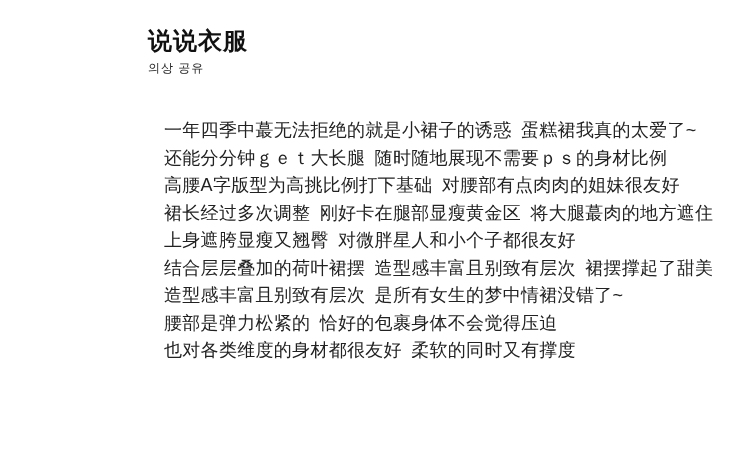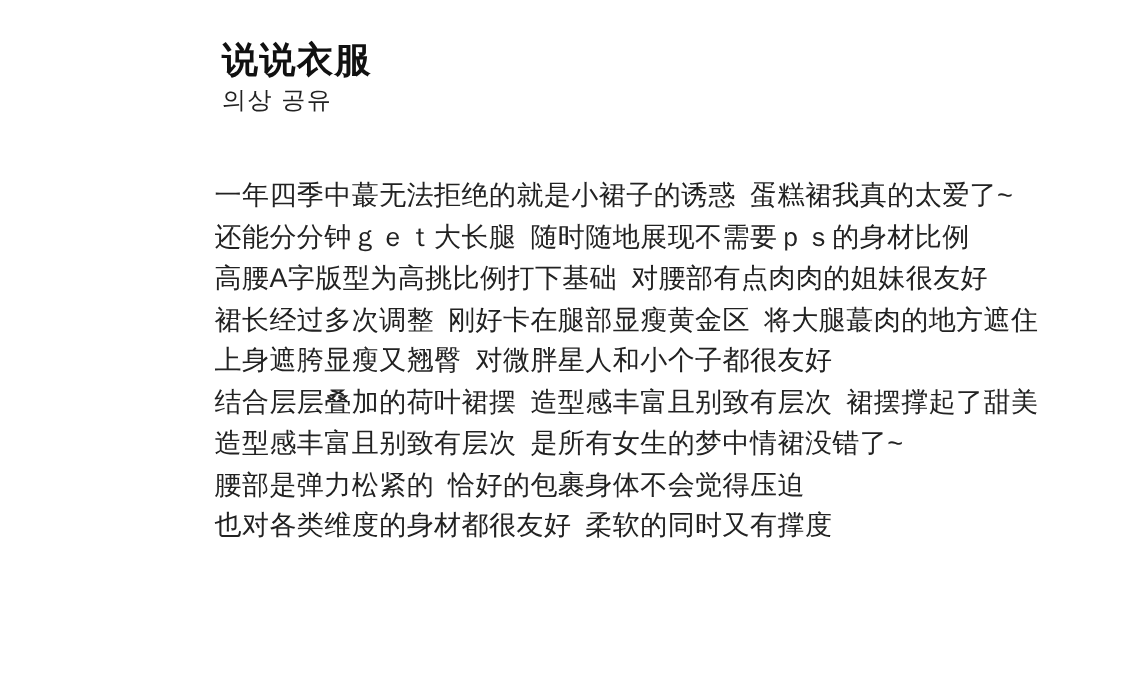--- a/index.html
+++ b/index.html
@@ -24,29 +24,29 @@
   }
   .title {
     font-size: 24px;
     line-height: 30px;
     font-weight: 700;
     letter-spacing: 1px;
     color: var(--title-color);
   }
   .subtitle {
     margin-top: 5px;
-    font-size: 16px;
+    font-size: 12px;
     line-height: 14px;
     font-weight: 400;
     letter-spacing: 1px;
     color: var(--text-color);
   }
   .body-text {
     position: absolute;
-    left: 143px;
+    left: 164px;
     top: 117px;
     font-size: 18px;
     line-height: 27.5px;
     letter-spacing: 0.3px;
     word-spacing: 4px;
     color: var(--text-color);
     white-space: nowrap;
   }
   .body-line { height: 27.5px; }
 </style>

